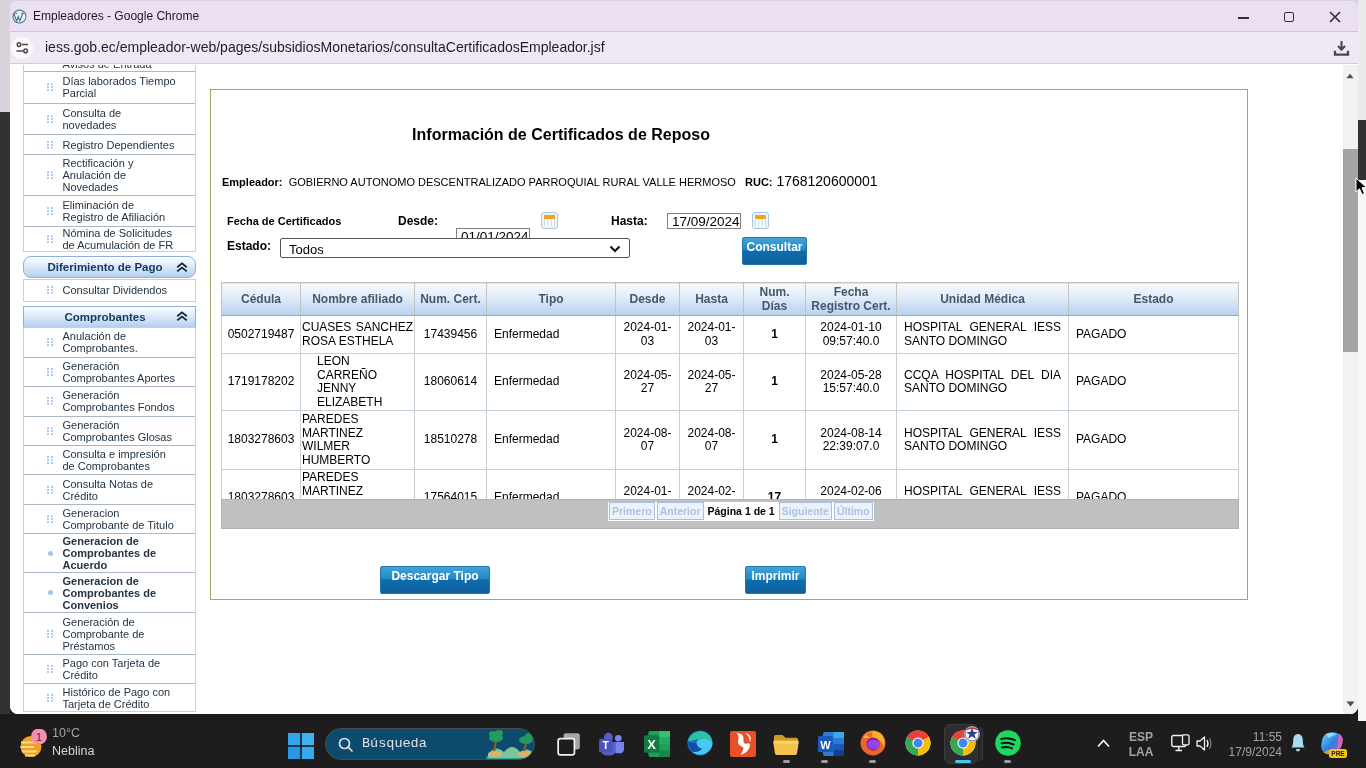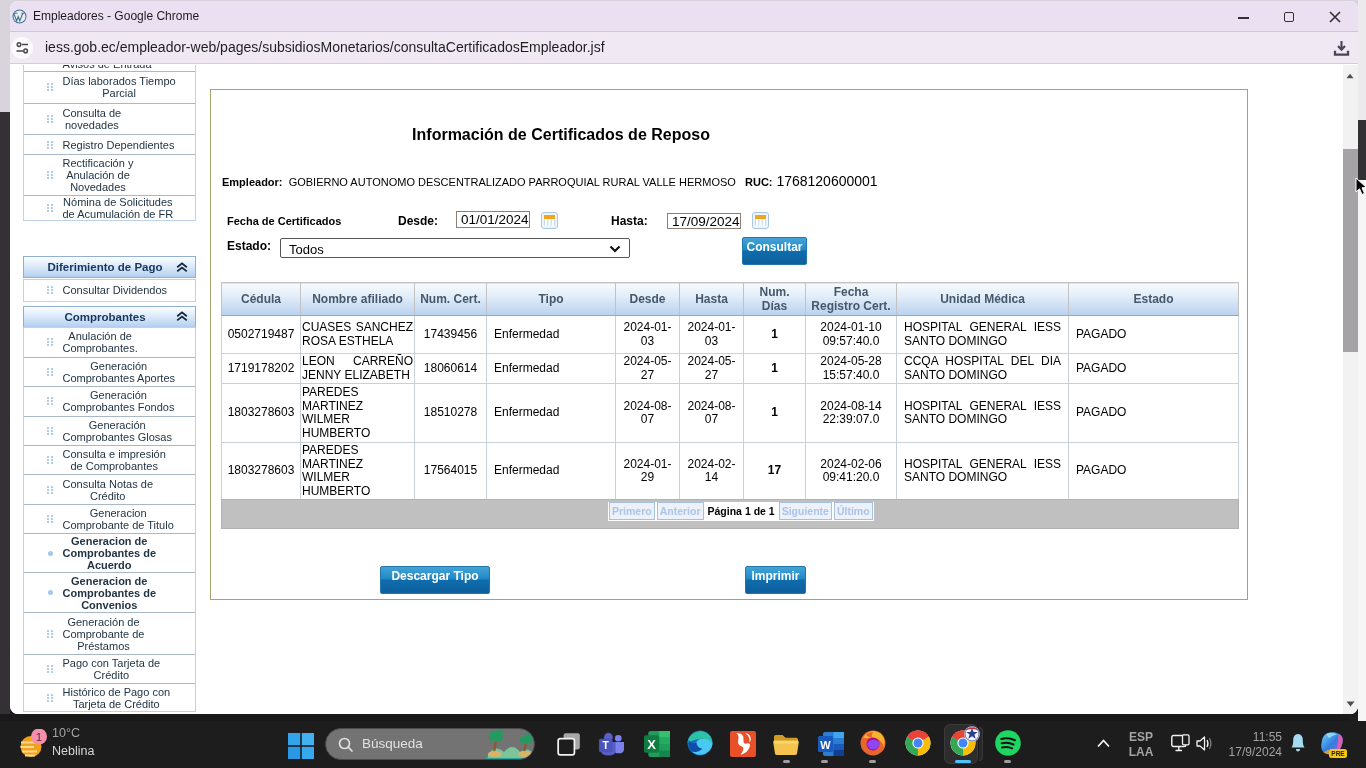--- a/index.html
+++ b/index.html
@@ -24,21 +24,21 @@
   #toolbar { left:0; top:30px; width:1348px; height:33px; background:#f0e9f4;
     border-top:1px solid #cfc5d4; border-bottom:1px solid #d5ccd9; }
   #page { left:0; top:64px; width:1348px; height:649px; background:#fff; overflow:hidden; }
   #minb { left:1228px; top:16px; width:11px; height:1.6px; background:#323036; }
   #maxb { left:1274px; top:11px; width:10px; height:9.5px; border:1.5px solid #323036; border-radius:2px; }
 
   
   .mgroup { position:absolute; left:13px; width:173px; background:#fff;
     border-left:1px solid #bed3e8; border-right:1px solid #bed3e8; border-bottom:1px solid #bed3e8; }
   .mitem { position:relative; border-top:1px solid #aab7c4; display:flex; align-items:center;
-    font-size:11px; line-height:12px; color:#233545; padding-left:38.5px; white-space:nowrap;text-align:center; }
+    font-size:11px; line-height:12px; color:#233545; padding-left:38.5px; white-space:nowrap; }
   .mitem.first { border-top:none; }
   .dots { position:absolute; left:23px; top:50%; margin-top:-4px; width:6px; height:8px; color:#b2cce8; }
   .dots::before { content:""; position:absolute; left:0; top:0; width:2px; height:2px;
     background:#b2cce8; box-shadow:4px 0, 0 3px, 4px 3px, 0 6px, 4px 6px; }
   .mhead { position:absolute; left:13px; width:173px; height:22px;
     border:1px solid #8fb0d4; background:linear-gradient(#fdfeff, #dceafa 45%, #b9d2f0 95%, #aecdf0);
     display:flex; align-items:center; font-size:11.5px; font-weight:bold; color:#17365e; }
   .mhead .ht { flex:1; text-align:center; padding-left:10px; }
   .mhead svg { margin-right:7px; }
   .bullet { position:absolute; left:23.5px; top:50%; margin-top:-2.5px; width:5px; height:5px;
@@ -85,21 +85,21 @@
 
   
   #sbar { left:1333px; top:0; width:15px; height:649px; background:#f3f2f3; }
   #sthumb { left:1333px; top:84px; width:15px; height:203px; background:#a6a3a7; }
 
   
   #taskbar { left:0; top:721px; width:1366px; height:47px; background:#1d1d1d; }
   .ticon { position:absolute; top:9px; width:26px; height:26px; }
   .tdash { position:absolute; top:39px; width:7px; height:2.5px; border-radius:1.5px; background:#9d9d9d; }
   #searchpill { position:absolute; left:325px; top:7px; width:210px; height:32px;
-    border-radius:16px; background:#737373; border:1px solid #4c4b4c; overflow:hidden; }
+    border-radius:16px; background:#0c4a6e; border:1px solid #4c4b4c; overflow:hidden;font-family:Liberation Mono, monospace; }
   #searchpill .stext { position:absolute; left:36px; top:7px; font-size:13.5px; color:#e2e2e2; }
   .trtext { position:absolute; color:#a3a3a3; font-size:12px; text-align:center; }
 </style>
 </head>
 <body>
 <div id="screen">
   <div class="abs" style="left:0; top:0; width:1366px; height:9px; background:#d8d2dc;"></div>
   <div class="abs" id="deskL1"></div>
   <div class="abs" id="deskL2"></div>
   <div class="abs" id="deskR1"></div>
@@ -137,23 +137,24 @@
     </div>
     <div class="abs" id="page">
 
       <div class="mgroup" style="top:0; border-top:none;">
         <div style="position:absolute; top:-7px; left:38.5px; font-size:11px; color:#233545;">Avisos de Entrada</div>
         <div style="height:5.5px;"></div>
         <div class="mitem" style="height:32px;"><span class="dots"></span>Días laborados Tiempo<br>Parcial</div>
         <div class="mitem" style="height:31.5px;"><span class="dots"></span>Consulta de<br>novedades</div>
         <div class="mitem" style="height:20px;"><span class="dots"></span>Registro Dependientes</div>
         <div class="mitem" style="height:41px;"><span class="dots"></span>Rectificación y<br>Anulación de<br>Novedades</div>
+        <div class="mitem" style="height:31px;"><span class="dots"></span>Eliminación de<br>Registro de Afiliación</div>
         <div class="mitem" style="height:25px;"><span class="dots"></span>Nómina de Solicitudes<br>de Acumulación de FR</div>
       </div>
-      <div class="mhead" style="top:191px;">
+      <div class="mhead" style="top:191px;border-radius:8px;">
           <span class="ht">Diferimiento de Pago</span>
           <svg width="12" height="11" viewBox="0 0 12 11">
             <path d="M1.2 5.2 L6 1.4 L10.8 5.2" fill="none" stroke="#10263e" stroke-width="1.8"></path>
             <path d="M1.2 9.4 L6 5.6 L10.8 9.4" fill="none" stroke="#10263e" stroke-width="1.8"></path>
           </svg>
         </div>
       <div class="mgroup" style="top:213.5px; border-top:1px solid #bed3e8;">
         <div class="mitem first" style="height:21px;"><span class="dots"></span>Consultar Dividendos</div>
       </div>
       <div class="mhead" style="top:240.5px;">
@@ -178,21 +179,21 @@
         <div class="mitem" style="height:28px;"><span class="dots"></span>Histórico de Pago con<br>Tarjeta de Crédito</div>
       </div>
 
       <div class="abs" id="panel">
         <div class="abs" id="ptitle">Información de Certificados de Reposo</div>
         <div class="abs" style="left:11px; top:82px; white-space:nowrap;">
           <span class="lbl">Empleador:</span><span style="font-size:11px;">&nbsp; GOBIERNO AUTONOMO DESCENTRALIZADO PARROQUIAL RURAL VALLE HERMOSO &nbsp;&nbsp;</span><span class="lbl">RUC:</span><span style="font-size:14px;">&nbsp;1768120600001</span>
         </div>
         <div class="abs lbl" style="left:16px; top:125px;">Fecha de Certificados</div>
         <div class="abs lbl" style="left:187px; top:124px; font-size:12px;">Desde:</div>
-        <div class="inputbox" style="left:245px; top:121px;">01/01/2024</div>
+        <div class="inputbox" style="left:245px; top:138px;">01/01/2024</div>
         <svg class="calicon" style="left:329.5px; top:121.5px;" viewBox="0 0 17 17">
             <rect x="0.5" y="0.5" width="16" height="16" rx="2.5" fill="#eef4fb" stroke="#a8c6e4"></rect>
             <rect x="3" y="3" width="11" height="4" fill="#f0a61c"></rect>
             <rect x="3.4" y="7.6" width="10.2" height="6" fill="#fff"></rect>
             <path d="M6.8 7.6 V13.6 M10.2 7.6 V13.6 M3.4 7.6 V13.6 M13.6 7.6 V13.6" stroke="#b9cfe8" stroke-width="0.9" fill="none"></path>
           </svg>
         <div class="abs lbl" style="left:400px; top:124px; font-size:12px;">Hasta:</div>
         <div class="inputbox" style="left:456px; top:122.5px;">17/09/2024</div>
         <svg class="calicon" style="left:541px; top:121.5px;" viewBox="0 0 17 17">
             <rect x="0.5" y="0.5" width="16" height="16" rx="2.5" fill="#eef4fb" stroke="#a8c6e4"></rect>
@@ -241,21 +242,21 @@
                 <td>Enfermedad</td>
                 <td class="c">2024-01-03</td>
                 <td class="c">2024-01-03</td>
                 <td class="c"><b>1</b></td>
                 <td class="c">2024-01-10 09:57:40.0</td>
                 <td class="j">HOSPITAL GENERAL IESS SANTO DOMINGO</td>
                 <td>PAGADO</td>
               </tr>
           <tr style="height:30px;">
                 <td class="c">1719178202</td>
-                <td class="j" style="padding:1px 1px;">LEON CARREÑO JENNY ELIZABETH</td>
+                <td class="j" style="padding:1px 16px;">LEON CARREÑO JENNY ELIZABETH</td>
                 <td class="c">18060614</td>
                 <td>Enfermedad</td>
                 <td class="c">2024-05-27</td>
                 <td class="c">2024-05-27</td>
                 <td class="c"><b>1</b></td>
                 <td class="c">2024-05-28 15:57:40.0</td>
                 <td class="j">CCQA HOSPITAL DEL DIA SANTO DOMINGO</td>
                 <td>PAGADO</td>
               </tr>
           <tr style="height:59px;">

